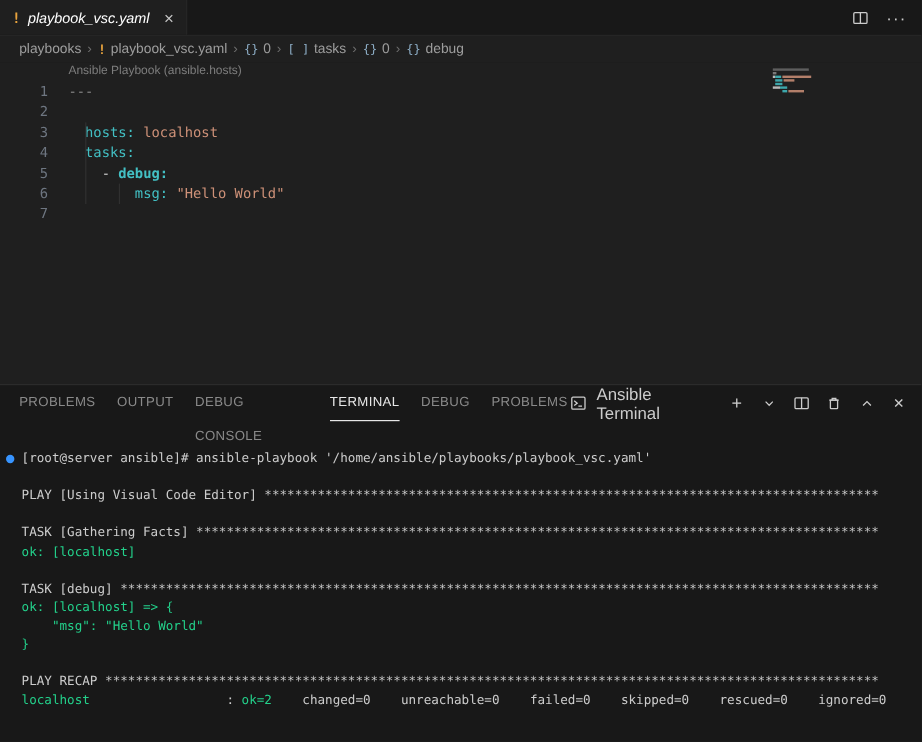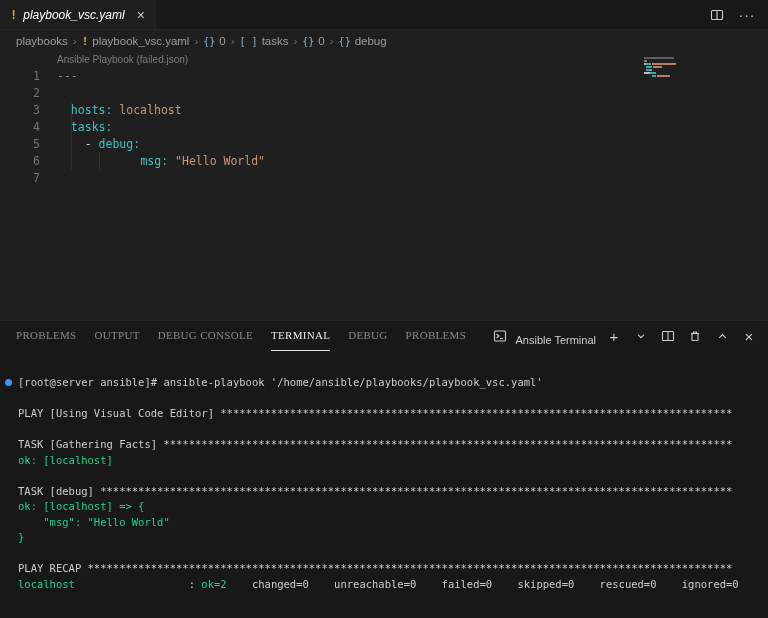--- a/index.html
+++ b/index.html
@@ -36,25 +36,25 @@
   .ed-ln { width:40px; flex:none; text-align:right; color:#6e7681; }
   .ed-code { margin-left:17px; white-space:pre; }
   .guide { position:absolute; width:1px; background:#303030; }
   .minimap { position:absolute; top:4px; right:52px; width:72px; }
   .mm-line { display:flex; height:3px; align-items:center; }
   .mm-line span { height:2px; display:block; opacity:.85; }
 
   
   .panel { height:298px; flex:none; background:#181818; border-top:1px solid #2b2b2b; display:flex; flex-direction:column; }
   .panel-header { height:30px; flex:none; display:flex; align-items:center; padding:0 10px 0 16px; }
-  .panel-tabs { display:flex; gap:18px; height:100%; align-items:stretch;font-family:Liberation Serif, serif; }
+  .panel-tabs { display:flex; gap:18px; height:100%; align-items:stretch; }
   .panel-tab { font-size:11px; color:#8a8a8a; line-height:29px; letter-spacing:.3px; cursor:pointer; border-bottom:1px solid transparent; }
   .panel-tab.active { color:#e7e7e7; border-bottom-color:#e7e7e7; }
   .panel-actions { margin-left:auto; display:flex; align-items:center; gap:9px; color:#cccccc; }
-  .term-profile { display:flex; align-items:flex-end; gap:6px; font-size:11px; color:#cccccc; cursor:pointer; }
+  .term-profile { display:flex; align-items:center; gap:6px; font-size:14px; color:#cccccc; cursor:pointer; }
   .icon-btn { display:flex; align-items:center; justify-content:center; min-width:18px; height:20px; cursor:pointer; color:#cccccc; }
   .plus { font-size:15px; line-height:1; }
   .close-x { font-size:15px; line-height:1; }
   .more-dots { font-size:14px; letter-spacing:1px; line-height:1; }
 
   
   .terminal { flex:1; overflow:hidden; padding-top:24px;
               font-family:"DejaVu Sans Mono", monospace; font-size:10.5px; line-height:15.5px; }
   .t-line { white-space:pre; padding-left:18px; position:relative; height:15.5px; }
   .cmd-dot { position:absolute; left:5px; top:4px; width:7px; height:7px; border-radius:50%; }
@@ -108,44 +108,44 @@
         </span>
         <span class="bc-sep">›</span>
         <span class="bc-item">
           <span class="bc-icon">{}</span>
           <span>debug</span>
         </span>
       </span>
   </div>
 
   <div class="editor">
-    <div class="schema-hint">Ansible Playbook (failed.json)</div>
+    <div class="schema-hint">Ansible Playbook (ansible.hosts)</div>
     <div id="editor-lines">
         <div class="ed-line">
           <span class="ed-ln">1</span>
           <span class="ed-code"><span style="color: rgb(138, 138, 138);">---</span></span>
         </div>
         <div class="ed-line">
           <span class="ed-ln">2</span>
         </div>
         <div class="ed-line">
           <span class="ed-ln">3</span>
           <span class="ed-code"><span style="color: rgb(212, 212, 212);">  </span><span style="color: rgb(67, 192, 196);">hosts:</span><span style="color: rgb(212, 212, 212);"> </span><span style="color: rgb(206, 145, 120);">localhost</span></span>
         </div>
         <div class="ed-line">
           <span class="ed-ln">4</span>
           <span class="ed-code"><span style="color: rgb(212, 212, 212);">  </span><span style="color: rgb(67, 192, 196);">tasks:</span></span>
         </div>
         <div class="ed-line">
           <span class="ed-ln">5</span>
-          <span class="ed-code"><span style="color: rgb(212, 212, 212);">    - </span><span style="color: rgb(67, 192, 196);">debug:</span></span>
+          <span class="ed-code"><span style="color: rgb(212, 212, 212);">    - </span><span style="color: rgb(67, 192, 196); font-weight: bold;">debug:</span></span>
         </div>
         <div class="ed-line">
           <span class="ed-ln">6</span>
-          <span class="ed-code"><span style="color: rgb(212, 212, 212);">        </span><span style="color: rgb(67, 192, 196); margin-left: 28px;">msg:</span><span style="color: rgb(212, 212, 212);"> </span><span style="color: rgb(206, 145, 120);">"Hello World"</span></span>
+          <span class="ed-code"><span style="color: rgb(212, 212, 212);">        </span><span style="color: rgb(67, 192, 196);">msg:</span><span style="color: rgb(212, 212, 212);"> </span><span style="color: rgb(206, 145, 120);">"Hello World"</span></span>
         </div>
         <div class="ed-line">
           <span class="ed-ln">7</span>
           <span class="ed-code"></span>
         </div>
       </div>
     <div class="guide" style="left:71px; top:50px; height:68px;"></div>
     <div class="guide" style="left:99px; top:101px; height:17px;"></div>
     <div class="minimap" id="minimap">
         <div class="mm-line">

